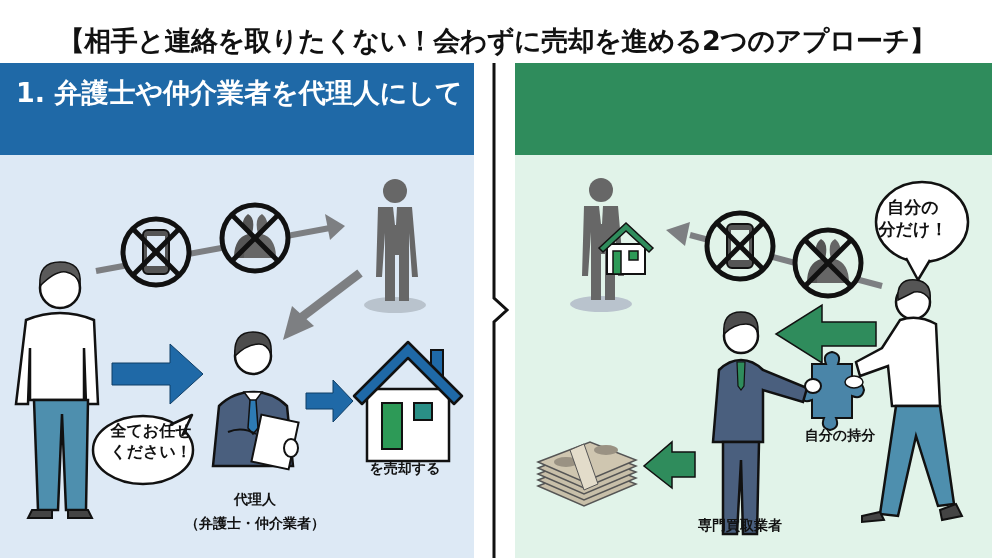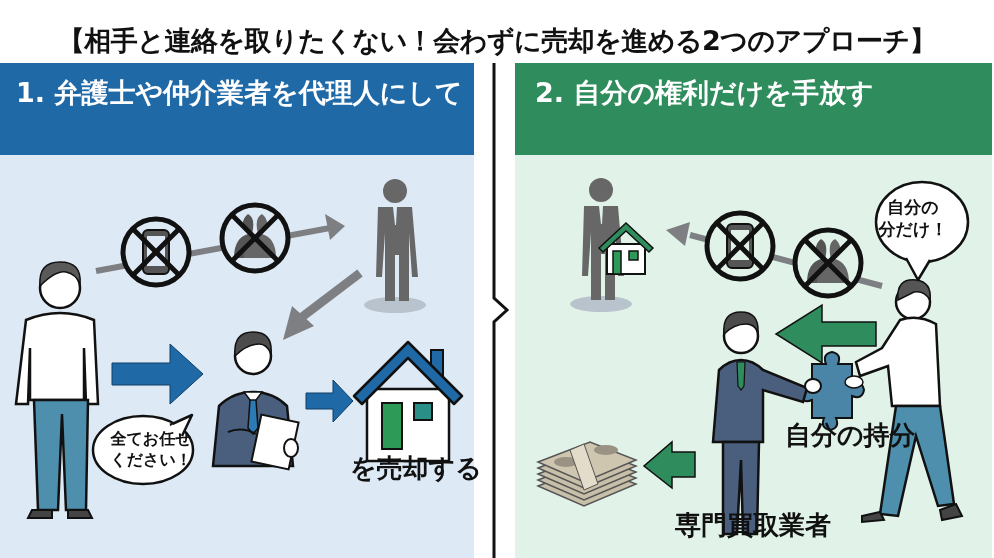--- a/index.html
+++ b/index.html
@@ -20,22 +20,22 @@
     position:absolute; left:0; top:0; width:100%; height:92px;
     color:#fff; font-weight:bold; font-size:27px; line-height:36px;
     box-sizing:border-box;
   }
   .panel-left .panel-header { background:#1f69a7; padding:12px 6px 0 16px; }
   .panel-right .panel-header { background:#2f8c5c; padding:12px 0 0 20px; }
   .hdr-line2 { display:block; padding-left:48px; }
   .panel-right .hdr-line2 { padding-left:46px; }
   .art { position:absolute; left:0; top:0; }
   .label {
-    position:absolute; font-weight:bold; color:#111; font-size:26px;
-    text-align:right; white-space:nowrap; line-height:24px;
+    position:absolute; font-weight:bold; color:#111; font-size:14px;
+    text-align:center; white-space:nowrap; line-height:24px;
   }
   .bubble-text {
     position:absolute; font-weight:bold; color:#111; font-size:16px;
     line-height:21px; text-align:center; white-space:nowrap;
   }
   .divider { position:absolute; left:0; top:0; }
 </style>
 </head>
 <body>
 
@@ -116,30 +116,33 @@
 
     <g>
       <rect x="367" y="389" width="82" height="72" fill="#fff" stroke="#111" stroke-width="2.5"></rect>
       <rect x="382" y="403" width="20" height="46" fill="#2d9a57" stroke="#111" stroke-width="2"></rect>
       <rect x="414" y="403" width="18" height="17" fill="#2a8f86" stroke="#111" stroke-width="2"></rect>
       <rect x="431" y="350" width="12" height="28" fill="#1f69a7" stroke="#111" stroke-width="2"></rect>
       <path d="M354,396 l54,-54 54,54 -8,8 -46,-46 -46,46z" fill="#1f69a7" stroke="#111" stroke-width="2.5" stroke-linejoin="round"></path>
     </g>
   </svg>
 
-  <div class="bubble-text" style="left:93px; top:365px; width:116px;">
+  <div class="bubble-text" style="left:93px; top:357px; width:116px;">
     <div>全てお任せ</div>
     <div>ください！</div>
   </div>
+  <div class="label" style="left:180px; top:424px; width:150px;">
+    <div>代理人</div>
+    <div>（弁護士・仲介業者）</div>
+  </div>
   <div class="label" style="left:350px; top:393px; width:110px;">を売却する</div>
 </div>
 
 <div class="panel panel-right">
   <div class="panel-header">
-    <span>2. 自分の権利だけを手放す</span>
   </div>
 
   <svg class="art" width="477" height="495" viewBox="515 63 477 495">
 
     <g>
       <ellipse cx="601" cy="304" rx="31" ry="8" fill="#b9c3cd"></ellipse>
       <circle cx="601" cy="190" r="12" fill="#676767"></circle>
       <path d="M584,206 h34 l6,70 h-6 l-3,-44 v68 h-10 v-46 h-4 v46 h-10 v-68 l-3,44 h-6 z" fill="#676767"></path>
       <path d="M599,206 h4 l-1,18 -1,0 z" fill="#e1f3e9"></path>
       <rect x="607" y="244" width="38" height="30" fill="#fff" stroke="#111" stroke-width="2"></rect>

